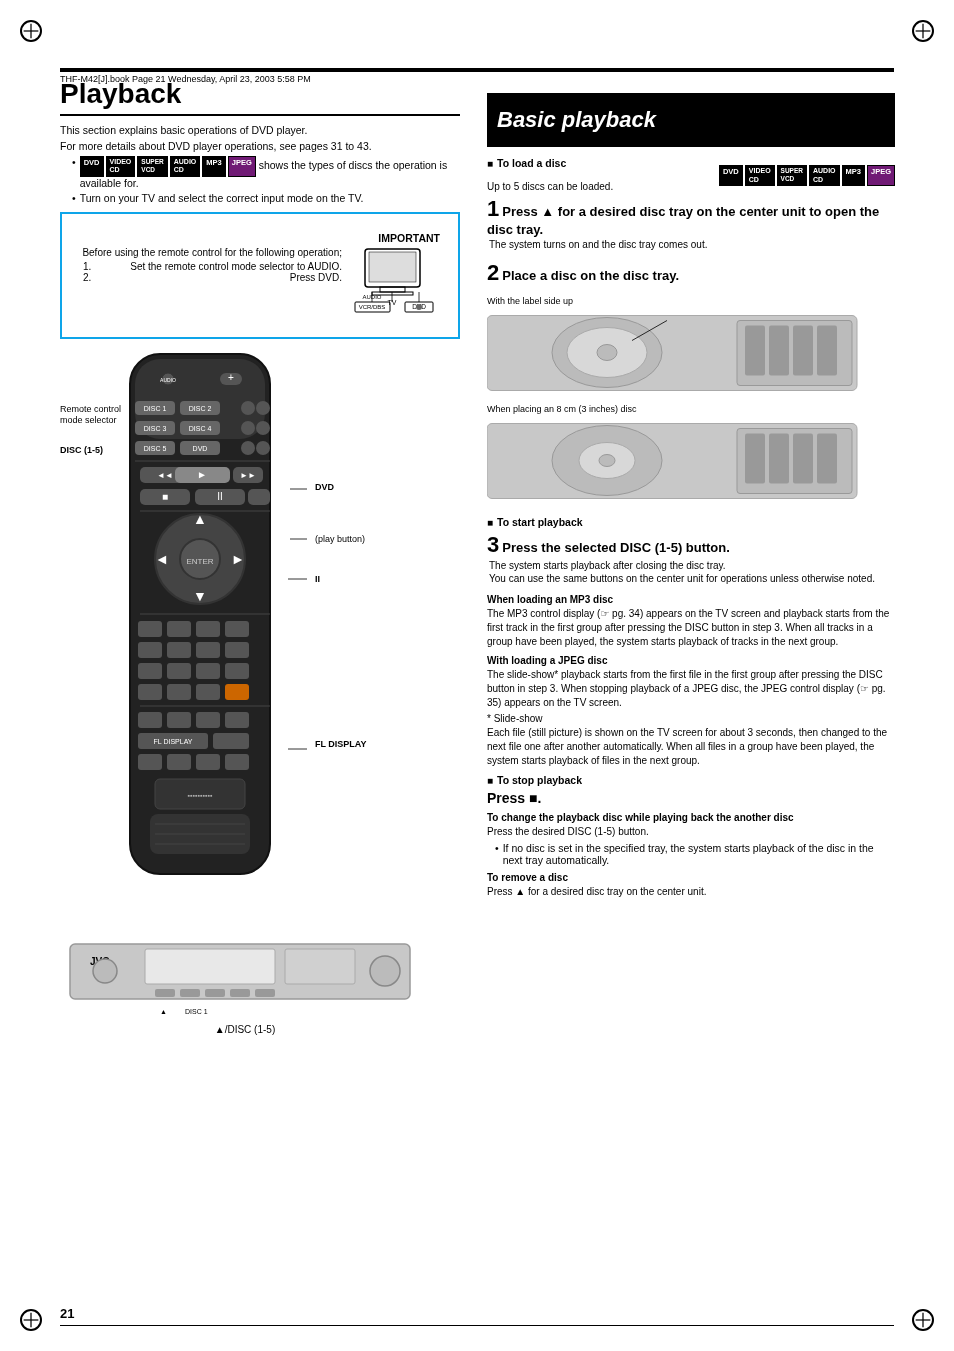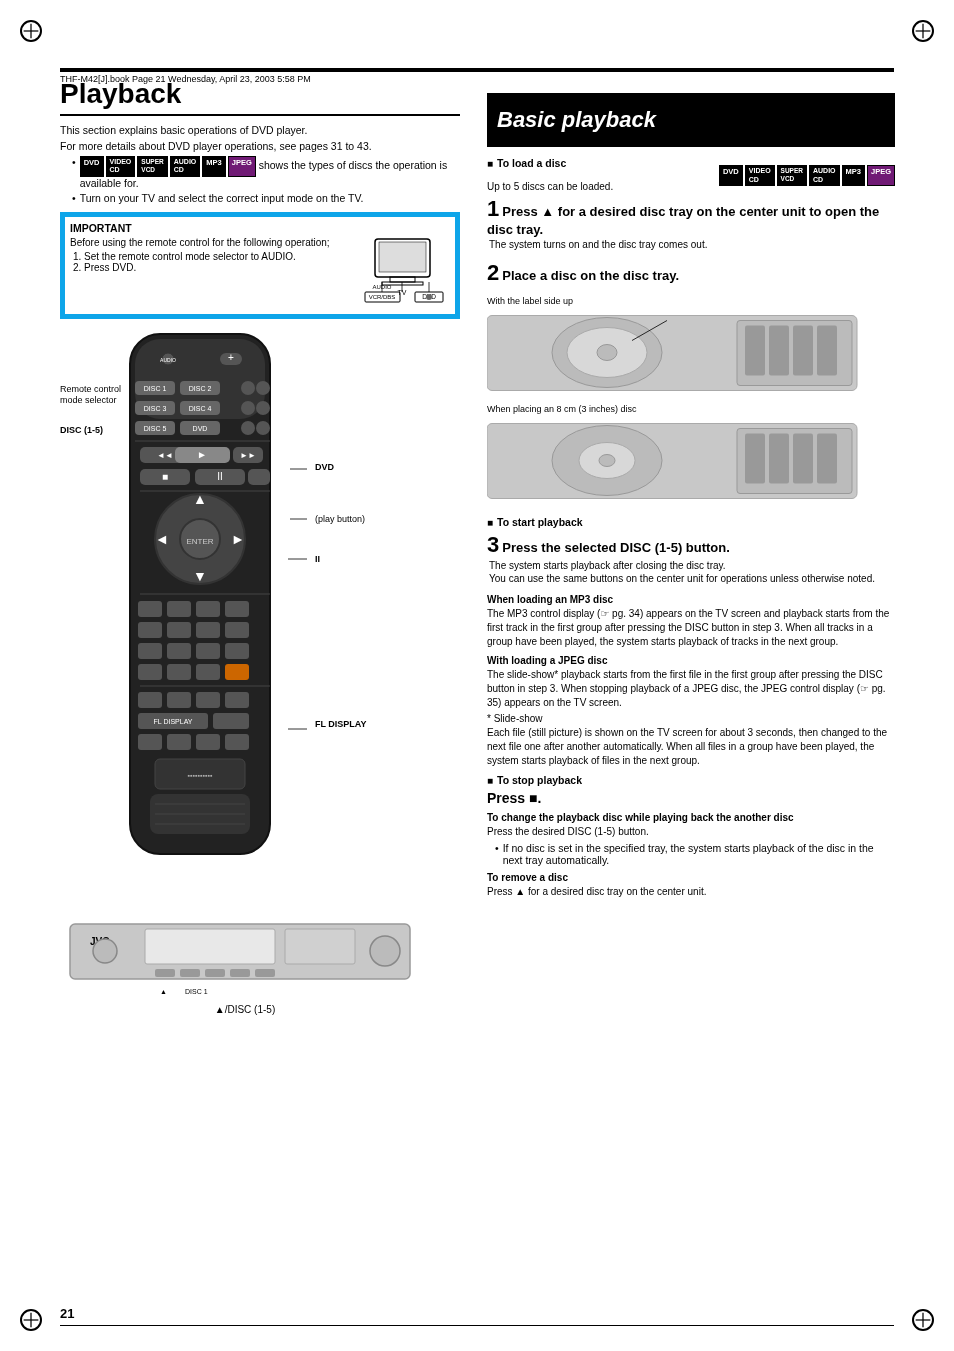--- a/index.html
+++ b/index.html
@@ -86,24 +86,25 @@
       line-height: 1.2;
     }
     .disc-badge.dvd { background: #000; color: #fff; }
     .disc-badge.vcd { background: #000; color: #fff; font-size: 7px; }
     .disc-badge.svcd { background: #000; color: #fff; font-size: 6.5px; }
     .disc-badge.acd { background: #000; color: #fff; font-size: 7px; }
     .disc-badge.mp3 { background: #000; color: #fff; }
     .disc-badge.jpeg { background: #701a75; color: #fff; }
 
     .important-box {
-      border: 5px solid #0ea5e9;
-      padding: 5px;
+      border: 2px solid #0ea5e9;
+      padding: 18px;
       margin-top: 8px;
       margin-bottom: 10px;
+      text-align: right;
     }
     .important-title {
       font-weight: bold;
       font-size: 10.5px;
       text-transform: uppercase;
       margin-bottom: 3px;
     }
     .important-content {
       display: flex;
       gap: 8px;

